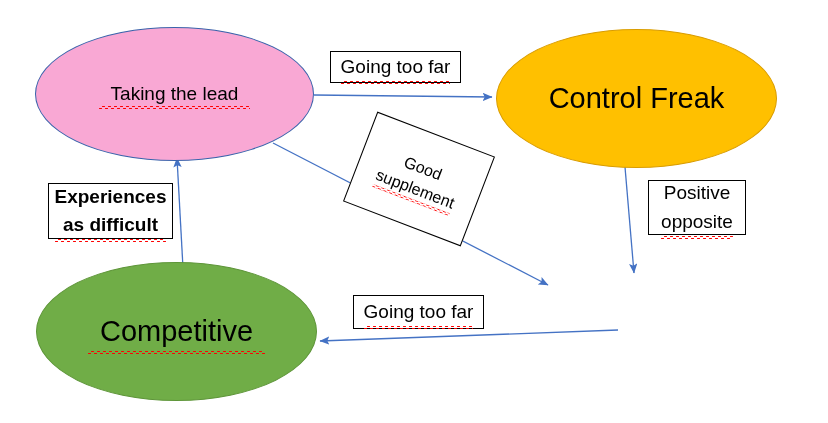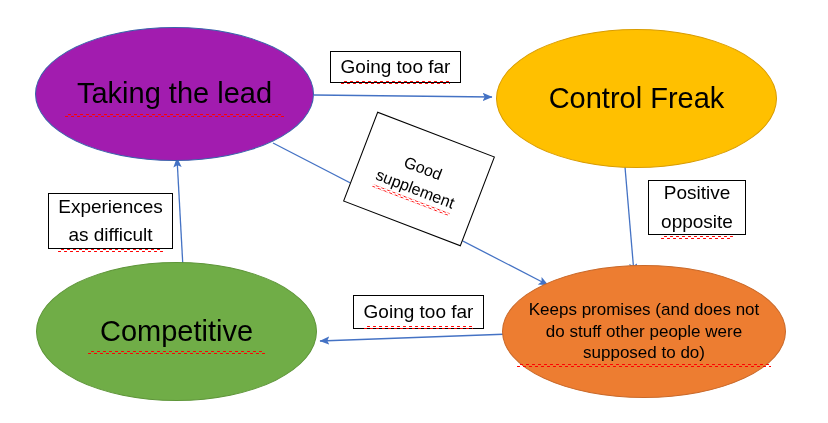--- a/index.html
+++ b/index.html
@@ -36,23 +36,23 @@
     color: #000000;
     line-height: 1.28;
   }
   .node-label {
     display: block;
     padding: 0 12px;
     white-space: pre-line;
   }
   .node-blue {
     left: 35px;  top: 27px;  width: 279px; height: 134px;
-    background: #a21caf;
+    background: #f9a8d4;
     border: 1px solid #3A63AB;
-    font-size: 29px;
+    font-size: 19px;
   }
   .node-yellow {
     left: 496px; top: 29px;  width: 281px; height: 139px;
     background: #FFC000;
     border: 1px solid #D99C00;
     font-size: 29px;
   }
   .node-green {
     left: 36px;  top: 262px; width: 281px; height: 139px;
     background: #70AD47;
@@ -74,21 +74,21 @@
     align-items: center;
     justify-content: center;
     text-align: center;
     color: #000000;
     font-size: 19px;
     line-height: 1.5;
     white-space: pre-line;
     padding: 3px 6px;
   }
   .lb-going-far-top    { left: 330px; top: 51px;  width: 131px; height: 32px; }
-  .lb-experiences      { left: 48px;  top: 193px; width: 125px; height: 56px; }
+  .lb-experiences      { left: 48px;  top: 183px; width: 125px; height: 56px; font-weight: bold; }
   .lb-positive         { left: 633px; top: 180px; width: 98px;  height: 55px; margin-left: 15px; }
   .lb-going-far-bottom { left: 353px; top: 295px; width: 131px; height: 34px; }
   .lb-good-supplement {
     left: 356px; top: 131px; width: 126px; height: 96px;
     transform: rotate(21deg);
     transform-origin: 50% 50%;
     font-size: 16px;
     line-height: 1.35;
   }
   
@@ -139,25 +139,20 @@
   </div>
 
   <div class="node node-green">
     <span class="node-label sq">Competitive</span>
   </div>
 
   <div class="node node-yellow">
     <span class="node-label">Control Freak</span>
   </div>
 
-  <div class="node node-orange">
-    <span class="node-label sq">Keeps promises (and does not
-do stuff other people were
-supposed to do)</span>
-  </div>
 
   <div class="label-box lb-going-far-top">
     <span class="sq">Going too far</span>
   </div>
 
   <div class="label-box lb-good-supplement">
     <span class="sq">Good
 supplement</span>
   </div>
 

